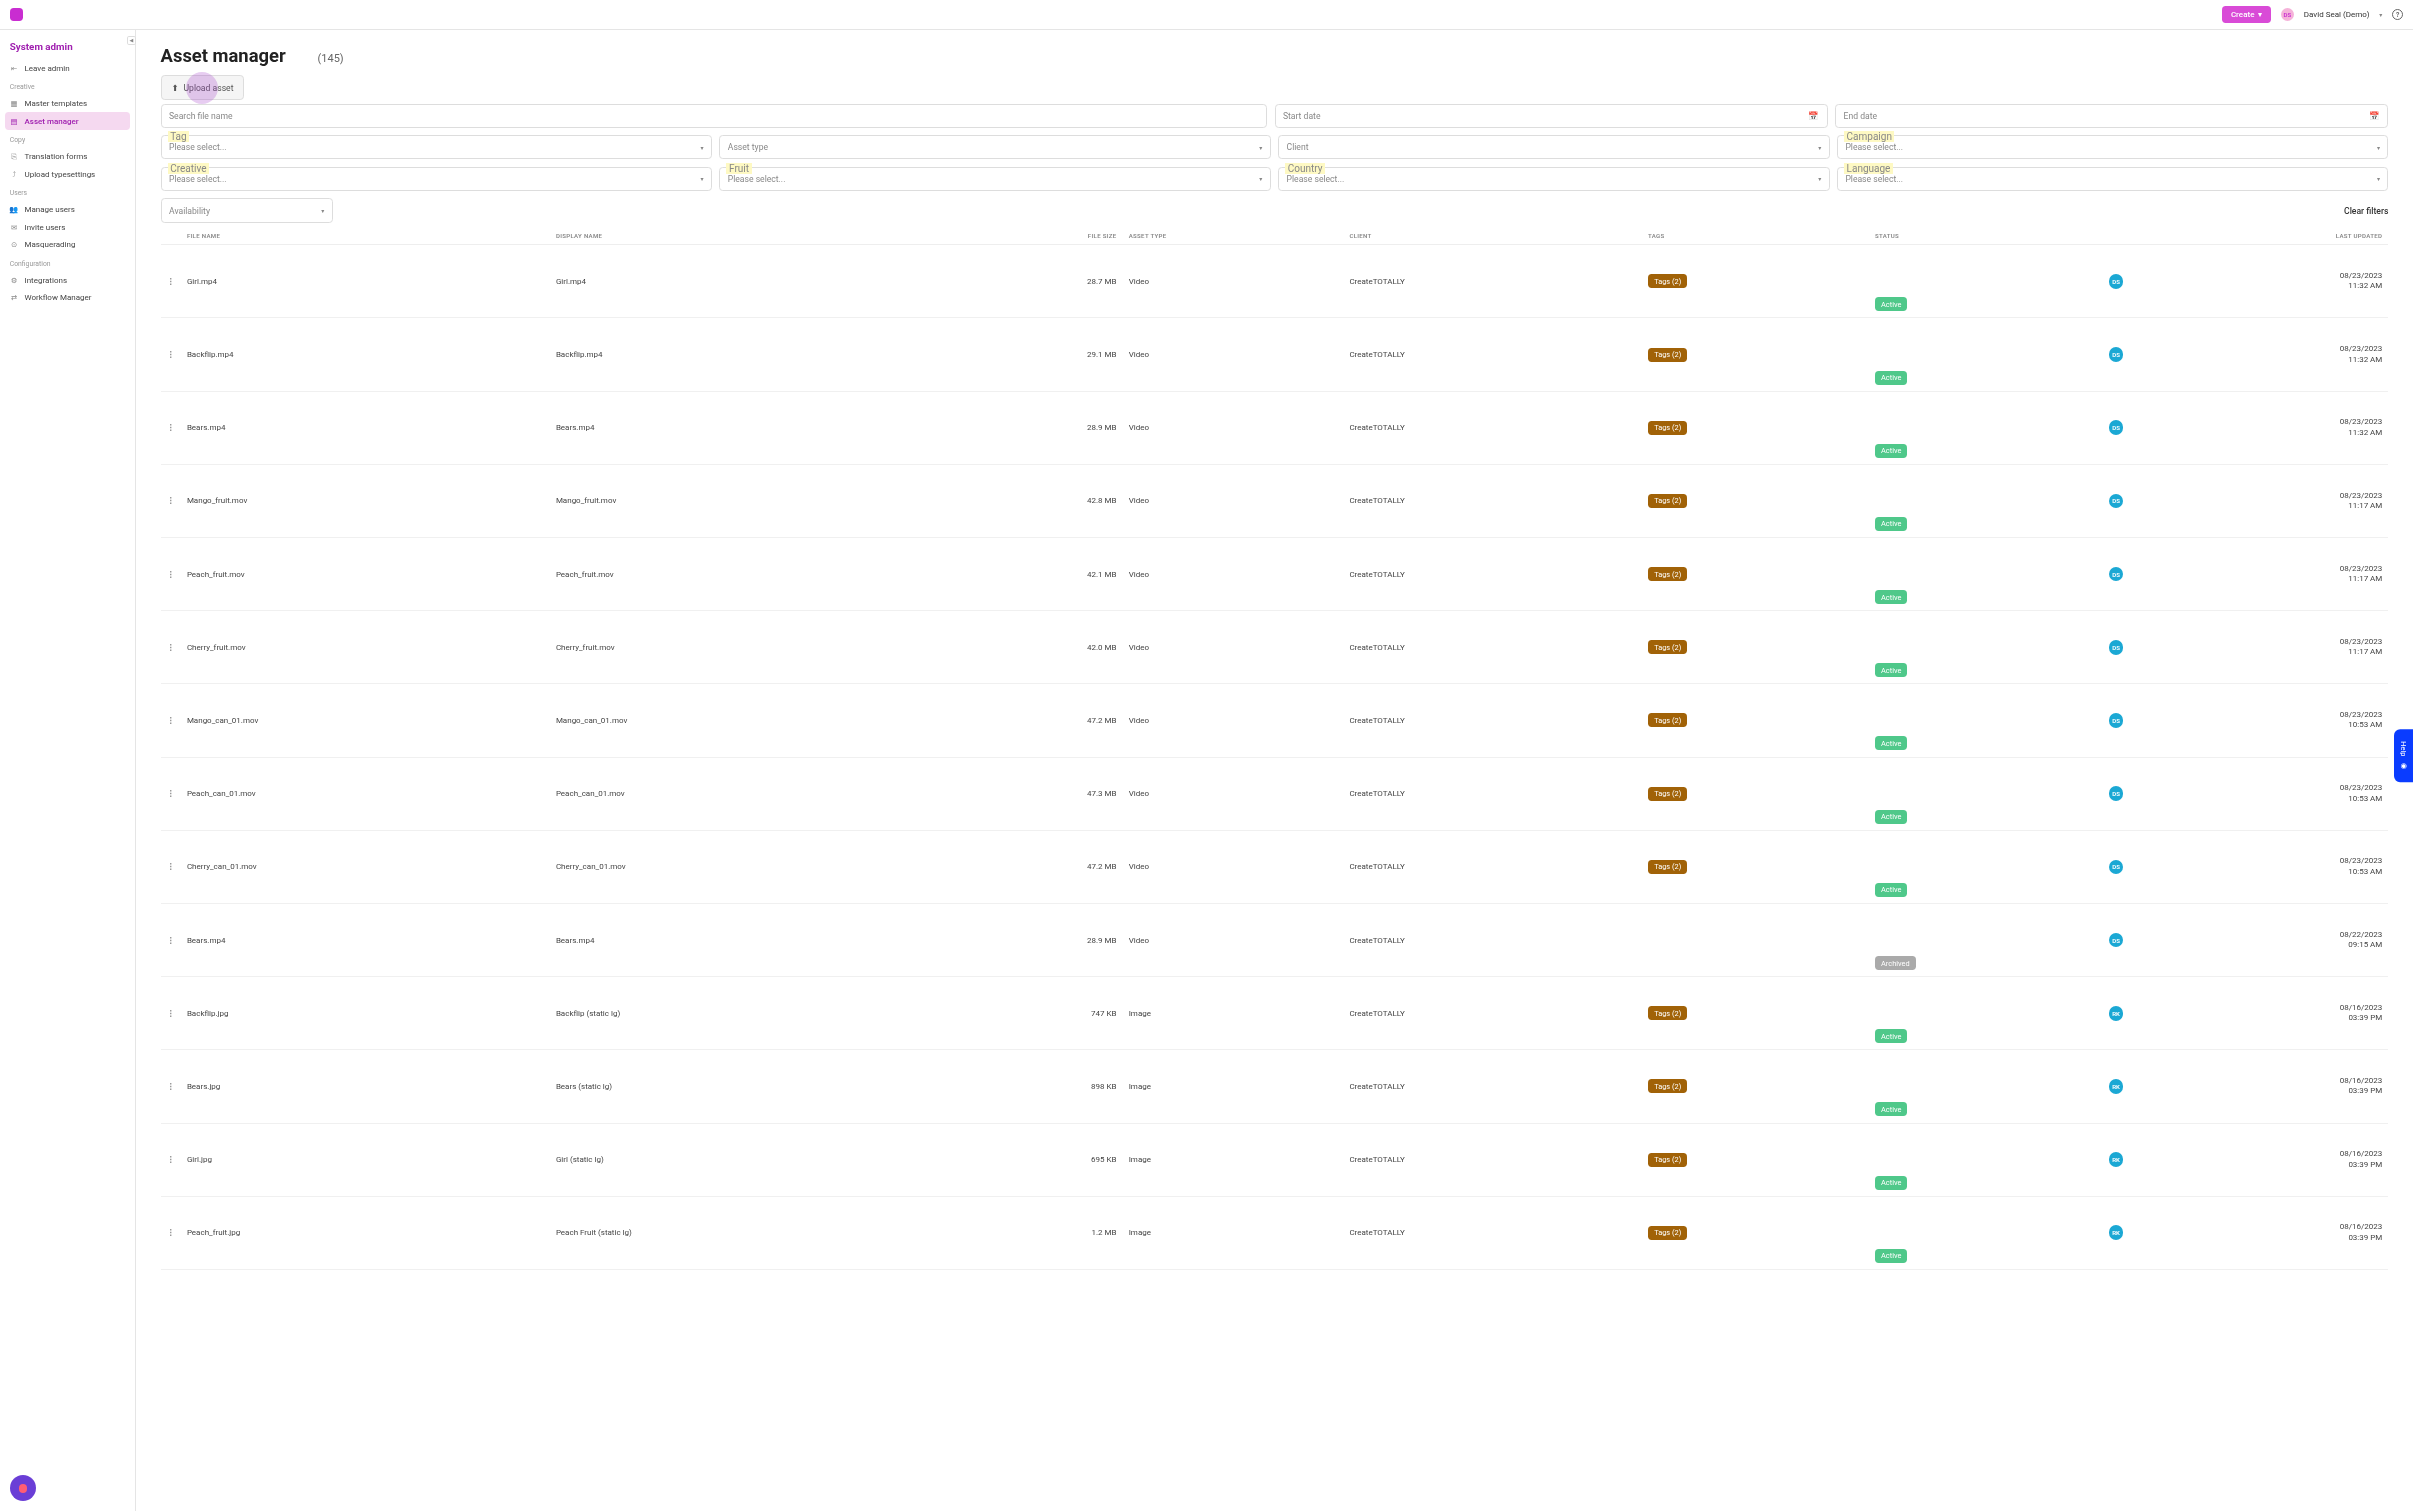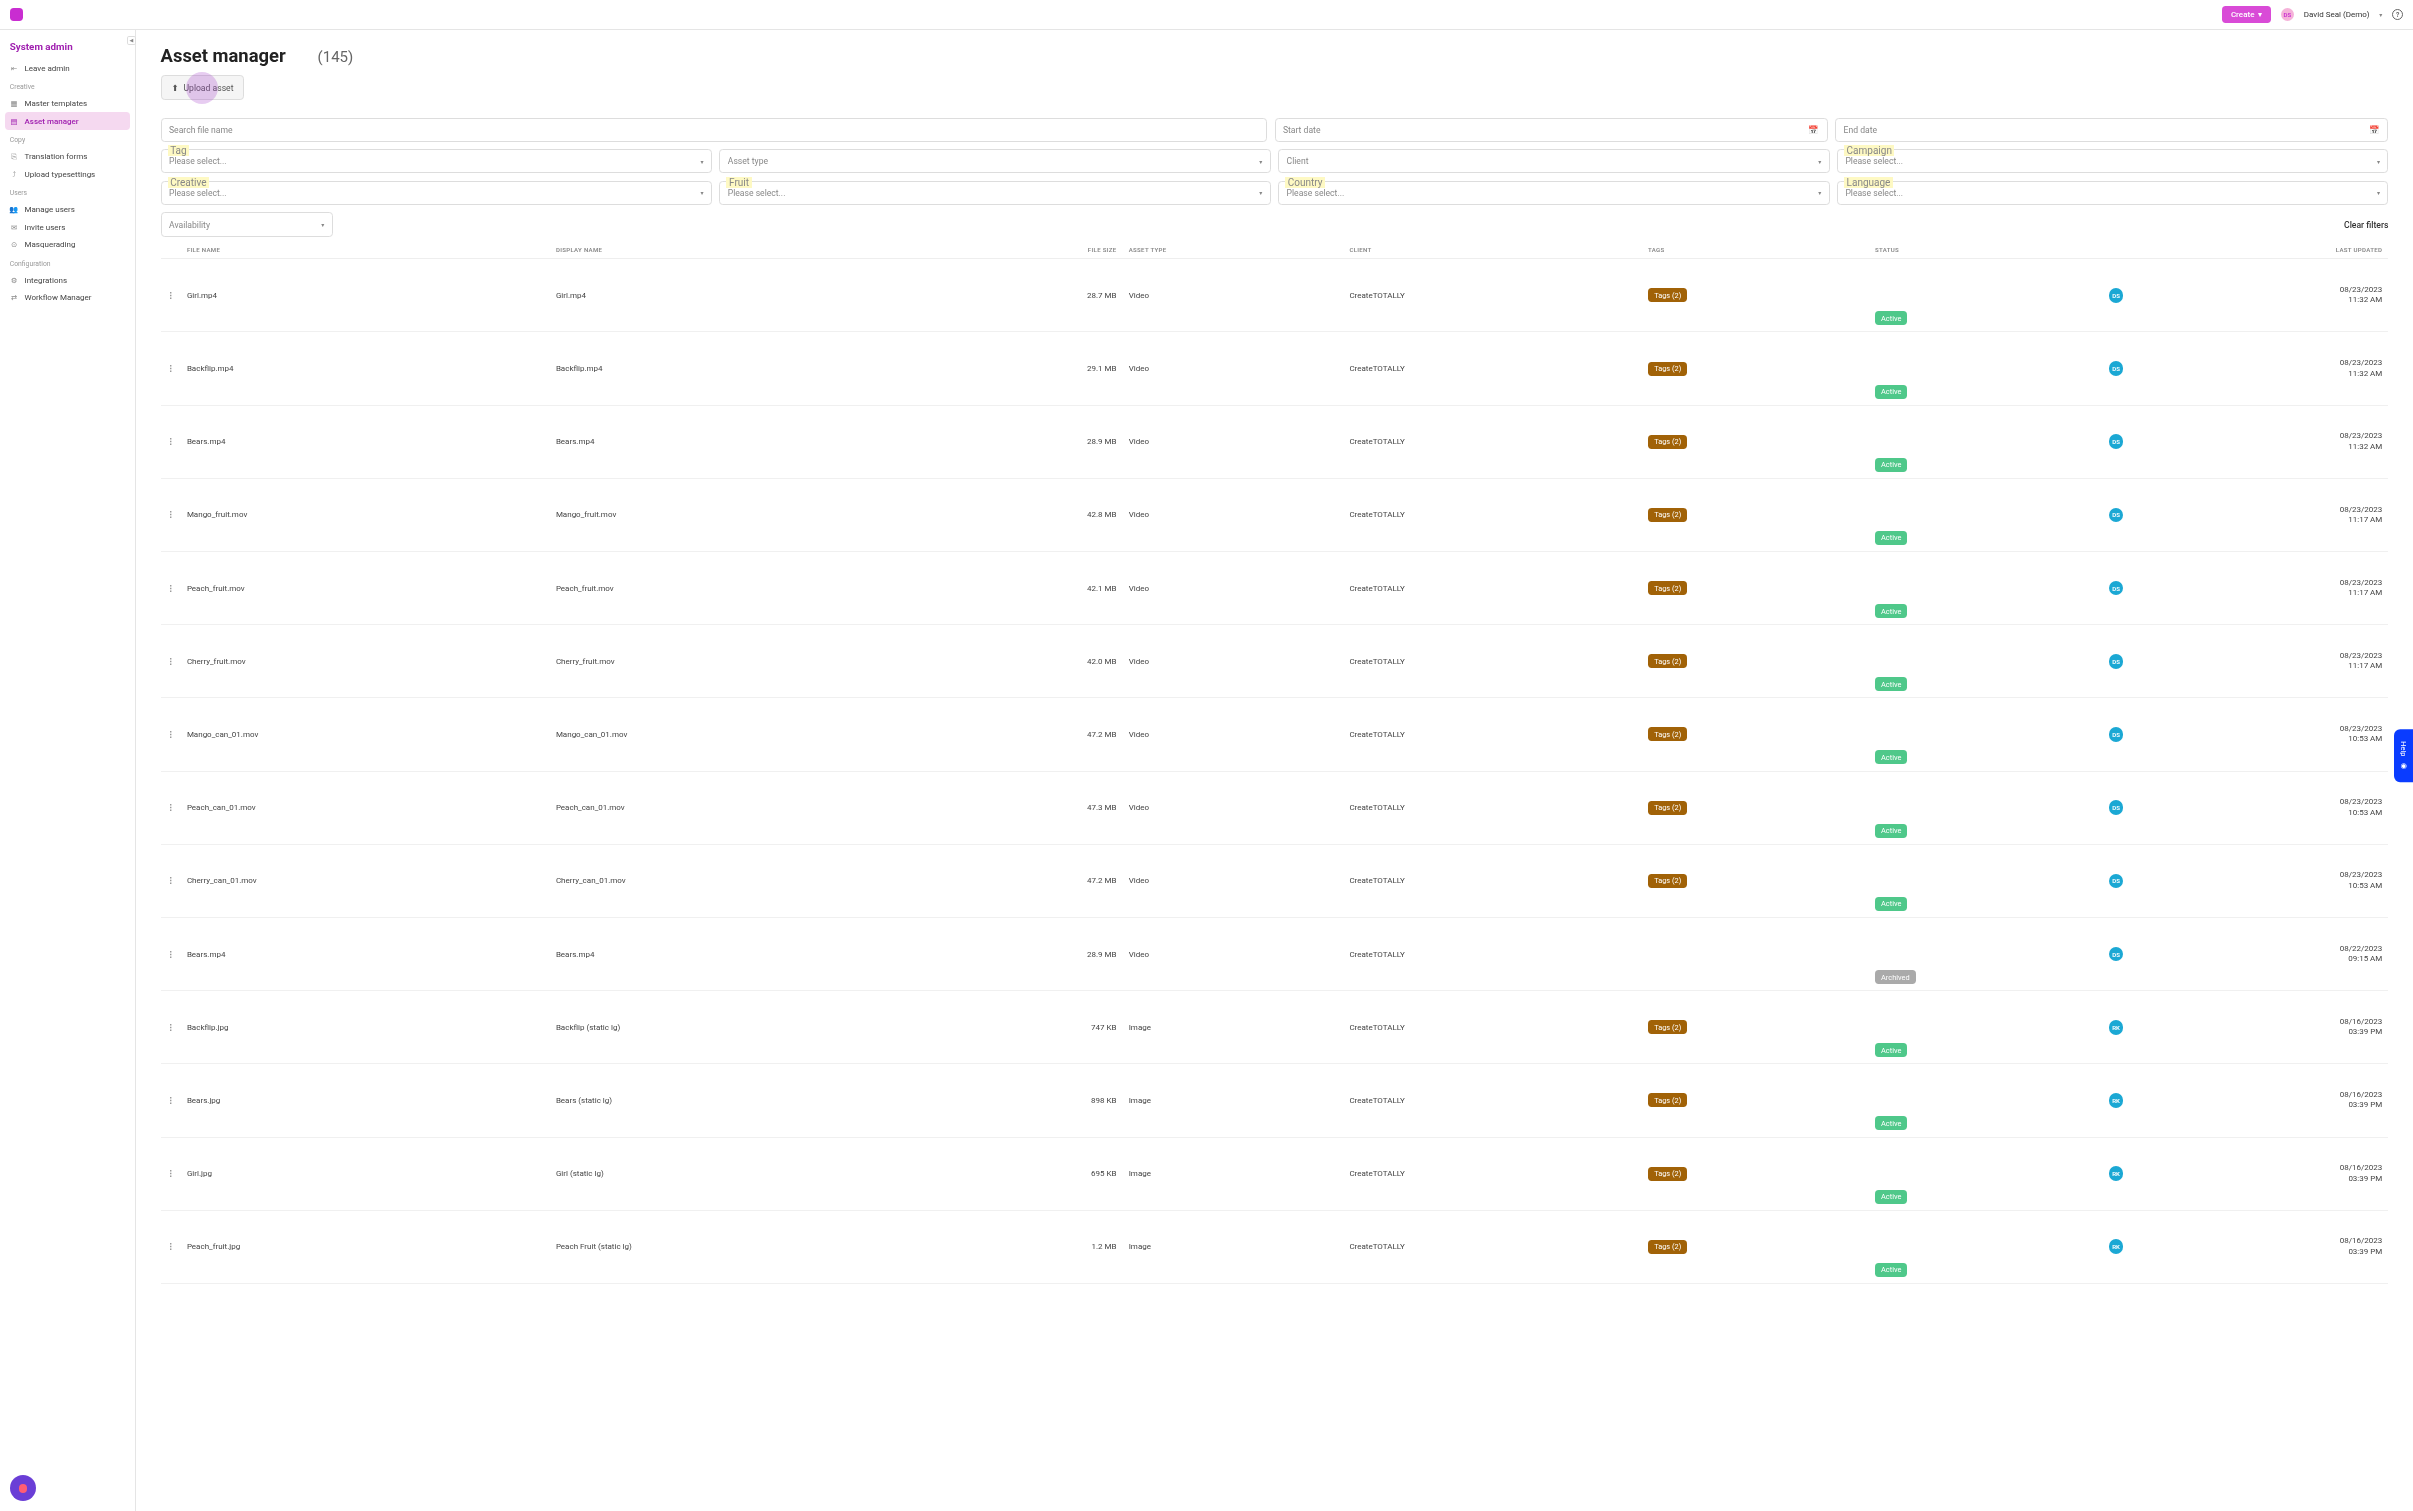--- a/index.html
+++ b/index.html
@@ -22,26 +22,26 @@
 .sidebar-section-label { font-size: 6.8px; color: #999; padding: 6.1px 9.8px 3.7px; }
 .sidebar-item { display: flex; align-items: center; gap: 6.1px; padding: 4.3px 9.8px; font-size: 8px; color: #444; cursor: pointer; }
 .sidebar-item.active { background: #f5d9f0; color: #a020b0; font-weight: 500; border-radius: 3.7px; margin: 0 4.9px; padding: 4.3px 4.9px; }
 .sidebar-icon { width: 8.6px; height: 8.6px; display: inline-flex; align-items: center; justify-content: center; font-size: 7.4px; color: #888; }
 .sidebar-item.active .sidebar-icon { color: #a020b0; }
 
 
 .main { flex: 1; padding: 14.7px 24.6px; overflow-y: auto; }
 .page-title-row { display: flex; align-items: baseline; gap: 4.9px; margin-bottom: 9.8px; }
 .page-title { font-size: 18.4px; font-weight: 700; color: #222; }
-.page-count { font-size: 15px; color: #666; padding-left: 27px; }
+.page-count { font-size: 11px; color: #666; padding-left: 27px; }
 .upload-btn { display: inline-flex; align-items: center; gap: 4.9px; padding: 6.1px 9.8px; border: 0.6px solid #ddd; background: #f5f5f5; border-radius: 3.7px; font-size: 8.6px; color: #555; cursor: pointer; position: relative; }
 .highlight-circle { position: absolute; left: 50%; top: 50%; width: 32px; height: 32px; background: rgba(160,50,200,0.25); border-radius: 50%; transform: translate(-50%,-50%); pointer-events: none; }
 
 
-.filters { margin-top: 18px; }
+.filters { margin-top: 4px; }
 .filter-row { display: grid; grid-template-columns: 2fr 1fr 1fr; gap: 7.4px; margin-bottom: 7.4px; }
 .filter-row-4 { display: grid; grid-template-columns: 1fr 1fr 1fr 1fr; gap: 7.4px; margin-bottom: 7.4px; }
 .filter-row-last { display:flex; justify-content: space-between; align-items:center; margin-bottom:4.9px;}
 .input-box { border: 0.6px solid #ddd; border-radius: 3.7px; padding: 6.1px 7.4px; font-size: 8.6px; color: #888; display: flex; align-items: center; justify-content: space-between; position: relative; background:#fff;}
 .input-box .label-float { position: absolute; top: -4.9px; left: 6.1px; font-size: 10px; color: #888; background: #fef9c3; padding: 0 2.5px; }
 .input-box .chev { font-size: 6.1px; color: #888; }
 .input-box.availability { width: 172px; }
 .clear-filters { font-size: 8.6px; color: #333; font-weight: 500; cursor: pointer; }
 
 

